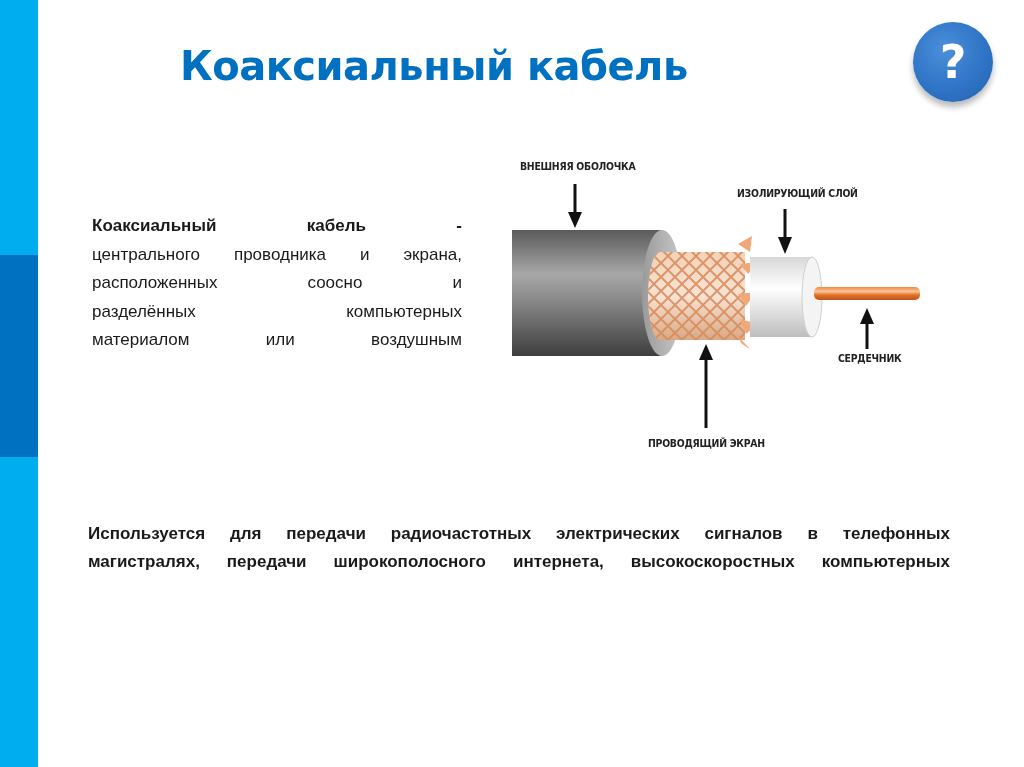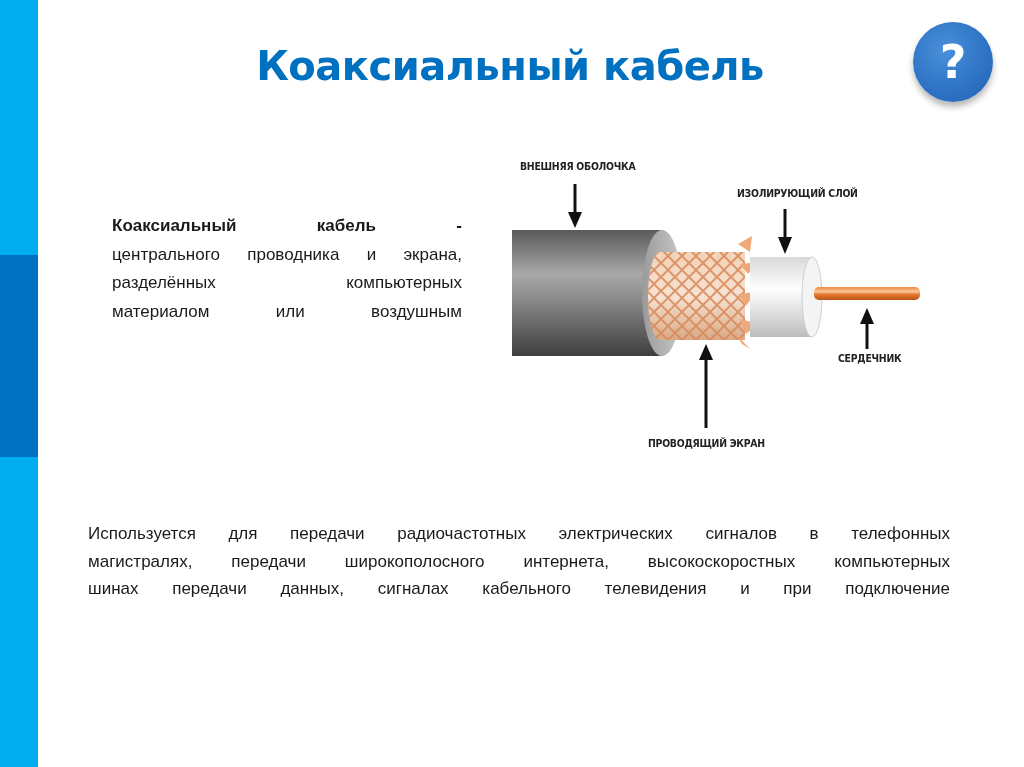--- a/index.html
+++ b/index.html
@@ -5,48 +5,48 @@
   html, body { margin: 0; padding: 0; }
   body {
     width: 1024px; height: 767px; position: relative; overflow: hidden;
     background: #ffffff;
     font-family: "DejaVu Sans", "Liberation Sans", sans-serif;
   }
   .side-bar { position: absolute; left: 0; top: 0; width: 38px; height: 767px; background: #00aeef; }
   .side-bar-dark { position: absolute; left: 0; top: 255px; width: 38px; height: 202px; background: #0070c0; }
 
   .title {
-    position: absolute; left: 180px; top: 36px; width: 660px; text-align: center;
+    position: absolute; left: 180px; top: 36px; width: 660px; 
     font-family: "DejaVu Sans", sans-serif; font-weight: bold; font-size: 40px;
     color: #0070c0; letter-spacing: -0.5px; line-height: 60px;
   }
 
   .help-btn {
     position: absolute; left: 913px; top: 22px; width: 80px; height: 80px; border-radius: 50%;
     background: radial-gradient(circle at 40% 35%, #4a90d9 0%, #2f74c6 55%, #2563b0 100%);
     box-shadow: 0 5px 6px rgba(0,0,0,0.28);
     display: flex; align-items: center; justify-content: center;
     color: #ffffff; font-family: "DejaVu Sans", sans-serif; font-weight: bold; font-size: 46px;
     cursor: pointer;
   }
 
   .definition {
     position: absolute; left: 92px; top: 212px; width: 370px;
     font-family: "Liberation Sans", sans-serif; font-size: 17px; line-height: 28.5px;
     color: #1a1a1a; text-align: justify; text-align-last: auto;
   }
-  .definition .line { display: block; text-align: justify; text-align-last: justify; white-space: nowrap; margin-left: 20px; }
+  .definition .line { display: block; text-align: justify; text-align-last: justify; white-space: nowrap; }
   .definition .line.last { text-align-last: left; }
   .definition .bold { font-weight: bold; }
 
   .usage {
     position: absolute; left: 88px; top: 520px; width: 862px;
     font-family: "Liberation Sans", sans-serif; font-size: 17px; line-height: 27.5px; color: #1a1a1a;
   }
-  .usage .line { display: block; text-align: justify; text-align-last: justify; white-space: nowrap; }
+  .usage .line { display: block; text-align: justify; text-align-last: justify; white-space: nowrap; font-weight: bold; }
   .usage .line.last { text-align-last: left; }
 
   .diagram { position: absolute; left: 500px; top: 144px; width: 440px; height: 320px; }
   .cable-label {
     position: absolute; font-family: "DejaVu Sans", sans-serif; font-weight: bold; font-size: 11px;
     color: #222; letter-spacing: -0.3px; transform: scaleX(0.85); transform-origin: left center; white-space: nowrap;
   }
 </style>
 </head>
 <body>
@@ -60,20 +60,21 @@
   <span>?</span>
 </div>
 
 <div class="definition">
   <span class="line bold">
     <span>Коаксиальный</span>
     <span>кабель</span>
     <span>-</span>
   </span>
   <span class="line">центрального проводника и экрана,</span>
+  <span class="line">расположенных соосно и</span>
   <span class="line">разделённых компьютерных</span>
   <span class="line">материалом или воздушным</span>
 </div>
 
 <div class="diagram">
   <svg width="440" height="320" viewBox="0 0 440 320">
     <defs>
       <linearGradient id="jacket" x1="0" y1="0" x2="0" y2="1">
         <stop offset="0" stop-color="#5a5a5a"></stop>
         <stop offset="0.35" stop-color="#a8a8a8"></stop>
@@ -143,14 +144,13 @@
 
   <div class="cable-label" style="left:20px; top:16px;">ВНЕШНЯЯ ОБОЛОЧКА</div>
   <div class="cable-label" style="left:237px; top:43px;">ИЗОЛИРУЮЩИЙ СЛОЙ</div>
   <div class="cable-label" style="left:338px; top:208px;">СЕРДЕЧНИК</div>
   <div class="cable-label" style="left:148px; top:293px;">ПРОВОДЯЩИЙ ЭКРАН</div>
 </div>
 
 <div class="usage">
   <span class="line">Используется для передачи радиочастотных электрических сигналов в телефонных</span>
   <span class="line">магистралях, передачи широкополосного интернета, высокоскоростных компьютерных</span>
-  <span class="line">шинах передачи данных, сигналах кабельного телевидения и при подключение</span>
 </div>
 
 </body></html>

